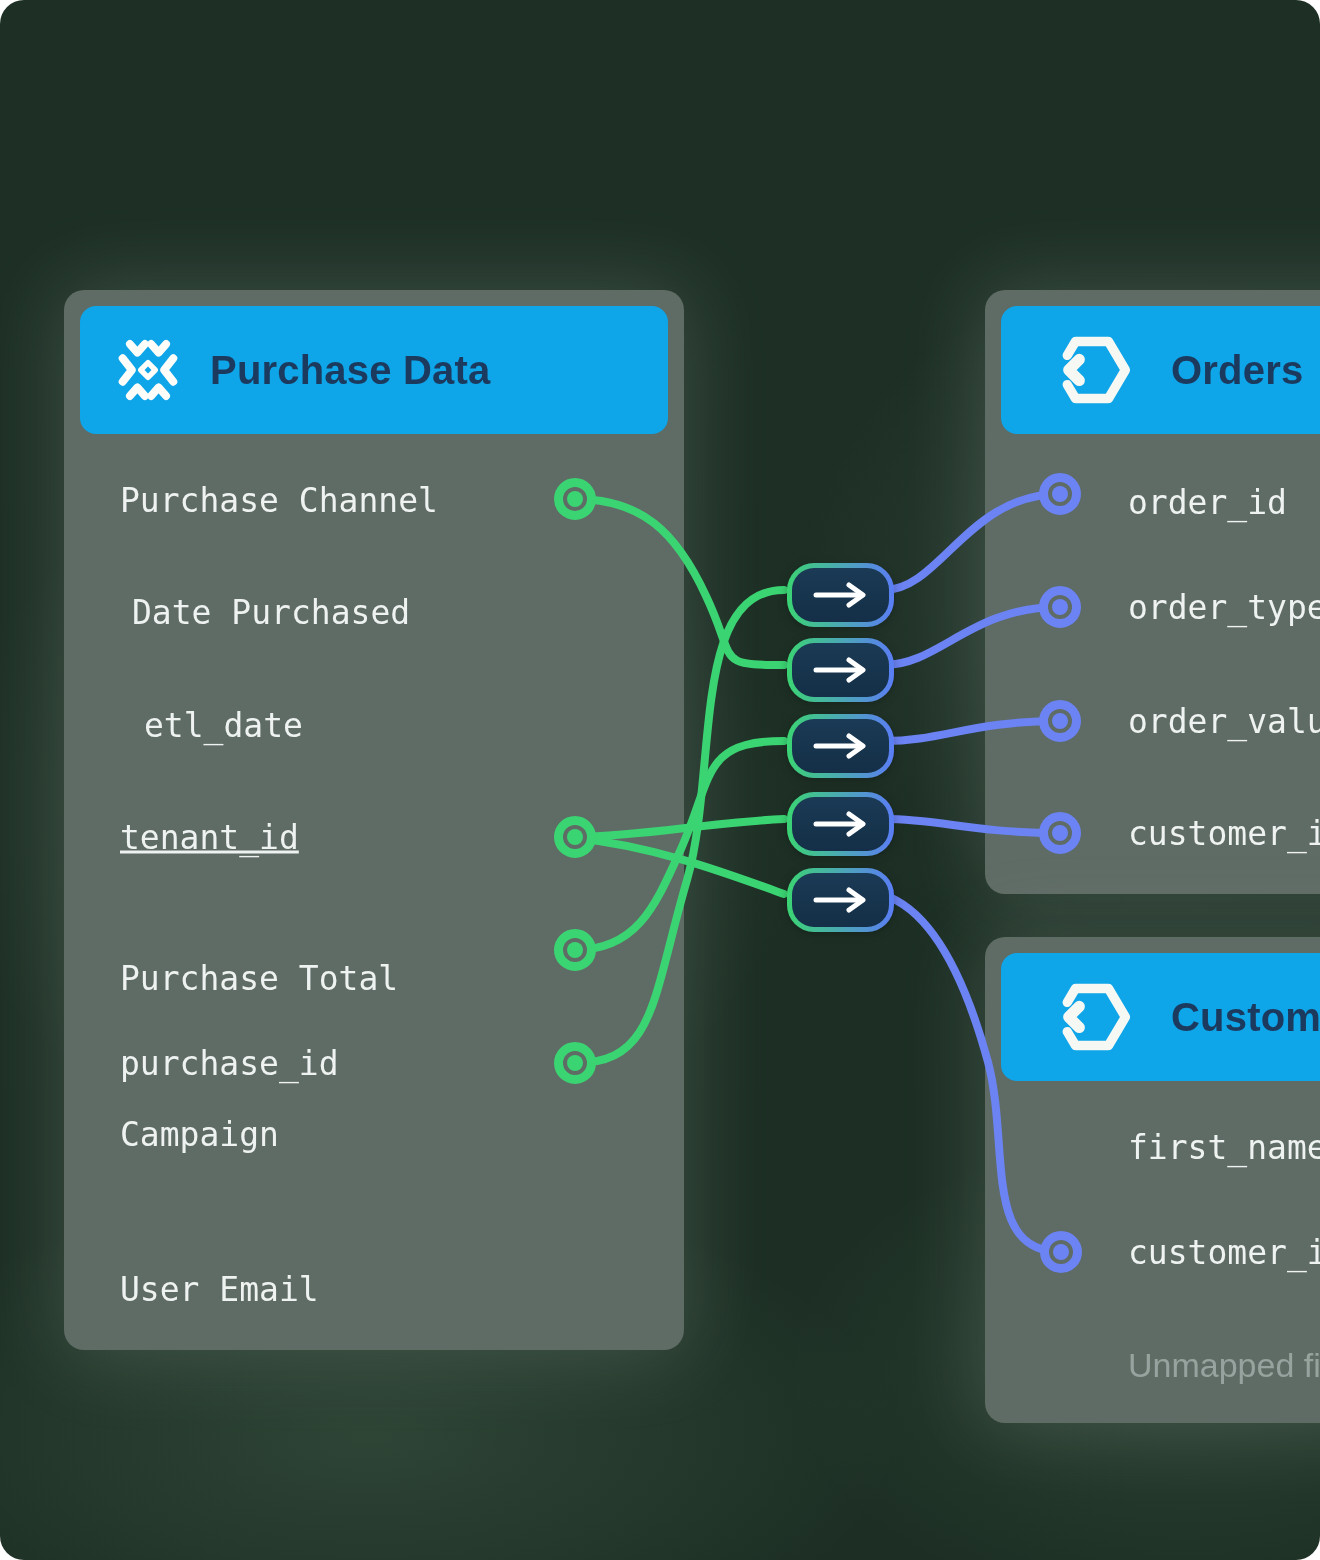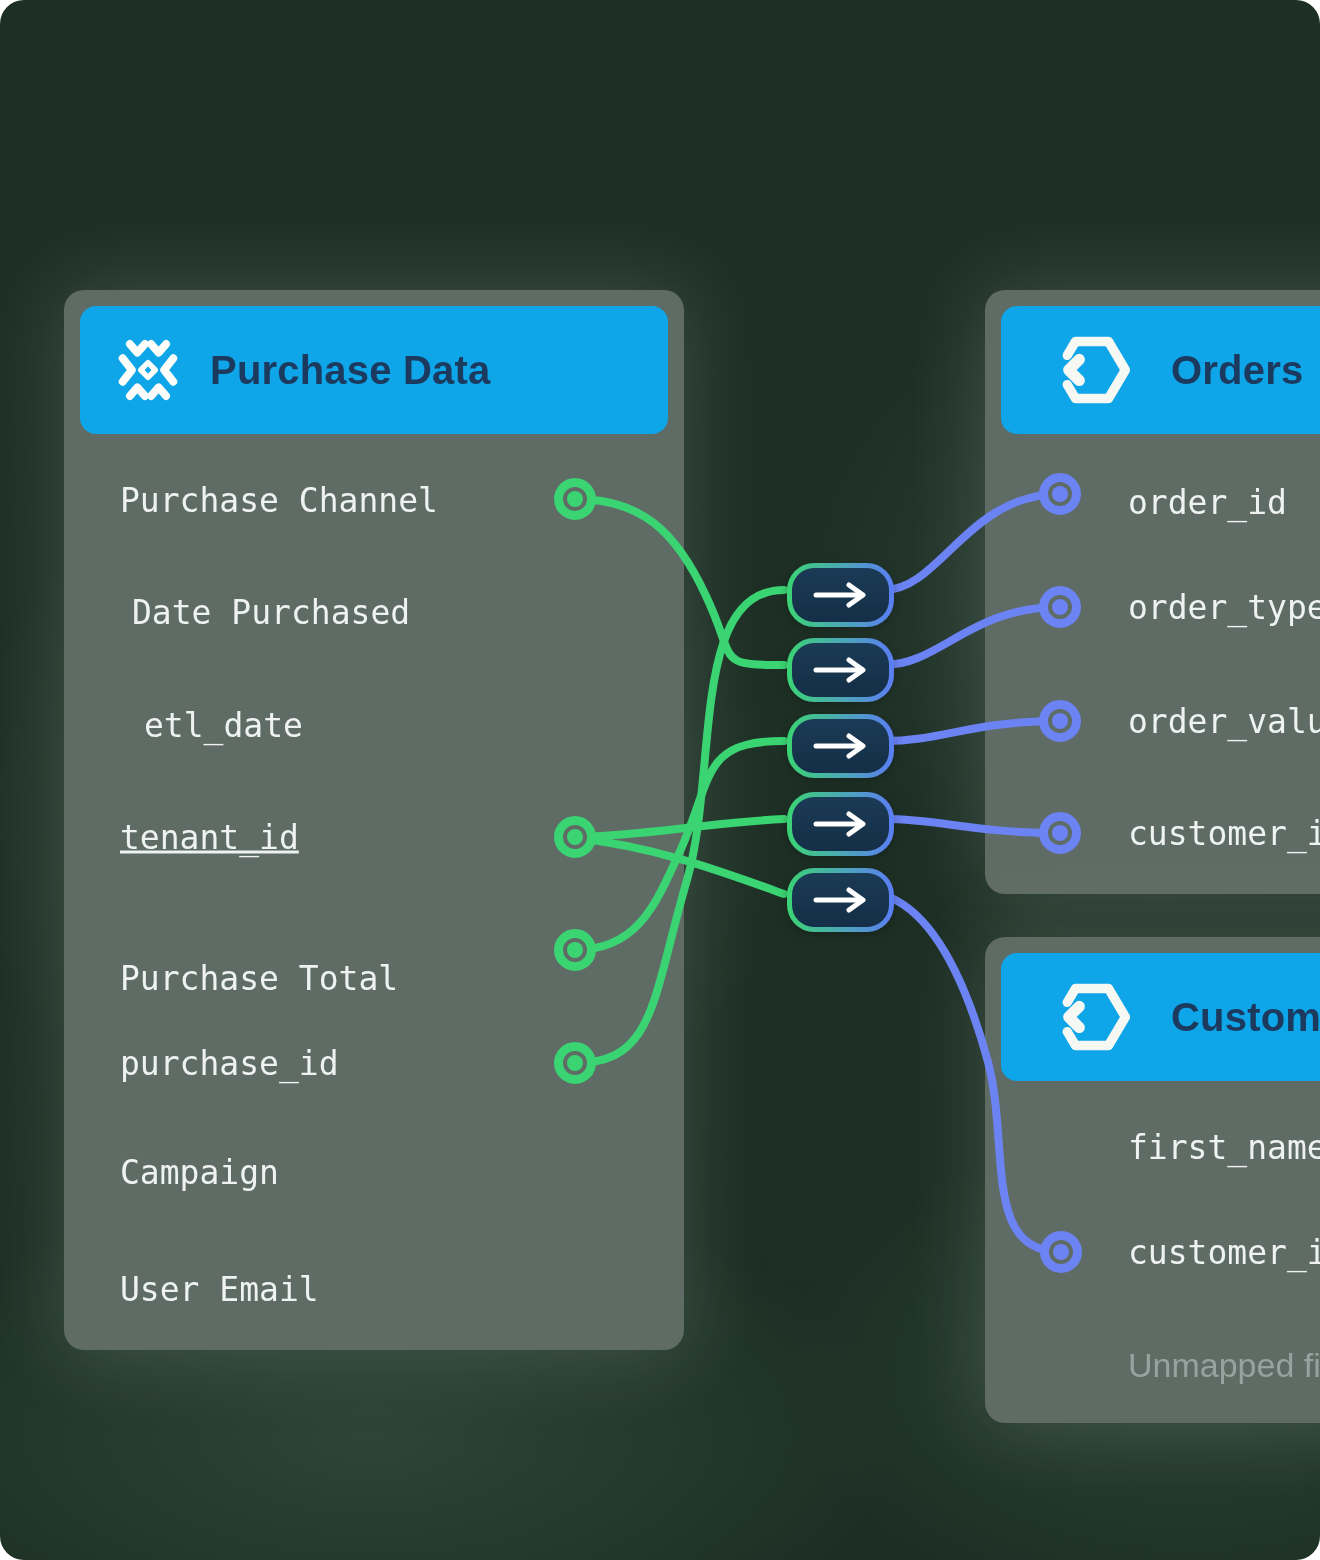--- a/index.html
+++ b/index.html
@@ -60,21 +60,21 @@
       </svg>
       <div class="panel-title">Purchase Data</div>
     </div>
     <div id="src-rows">
         <div class="field" style="left: 56px; top: 210px; text-align: right;">Purchase Channel</div>
         <div class="field" style="left: 68px; top: 322px;">Date Purchased</div>
         <div class="field" style="left: 56px; top: 435px; margin-left: 24px;">etl_date</div>
         <div class="field" style="left: 56px; top: 547px; text-decoration: underline;">tenant_id</div>
         <div class="field" style="left: 56px; top: 688px;">Purchase Total</div>
         <div class="field" style="left: 56px; top: 773px;">purchase_id</div>
-        <div class="field" style="left: 56px; top: 882px;">Campaign</div>
+        <div class="field" style="left: 56px; top: 844px;">Campaign</div>
         <div class="field" style="left: 56px; top: 999px;">User Email</div>
       </div>
   </div>
 
   <div class="panel" id="panel-orders" style="left:985px;top:290px;width:430px;height:604px;">
     <div class="panel-header" style="width:398px;padding-left:46px;gap:34px;box-sizing:border-box;">
       <svg class="hdr-icon" width="90" height="90" viewBox="0 0 24 24" fill="none" stroke="#f6f8f4" stroke-width="2.5" stroke-linejoin="round" stroke-linecap="round">
         <path d="M5.4 8.1 L7.6 4.4 L16.4 4.4 L20.9 12 L16.4 19.6 L7.6 19.6 L5.4 15.9"></path>
         <path d="M8.6 9.2 L5.8 12 L8.6 14.8" stroke-width="3"></path>
       </svg>

